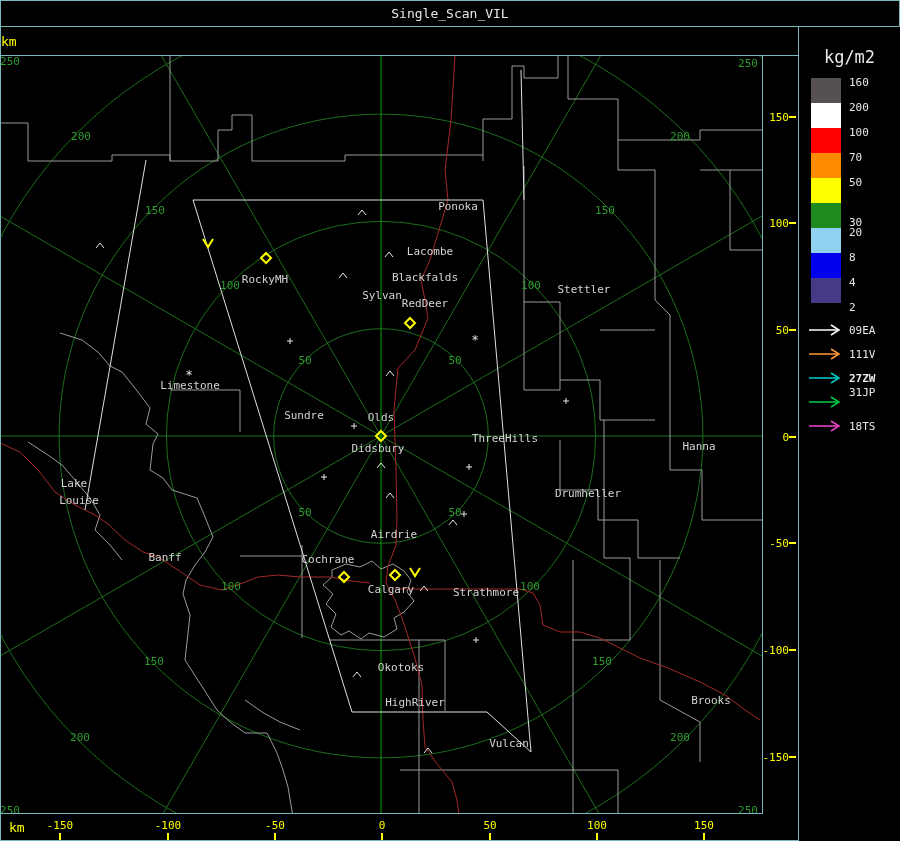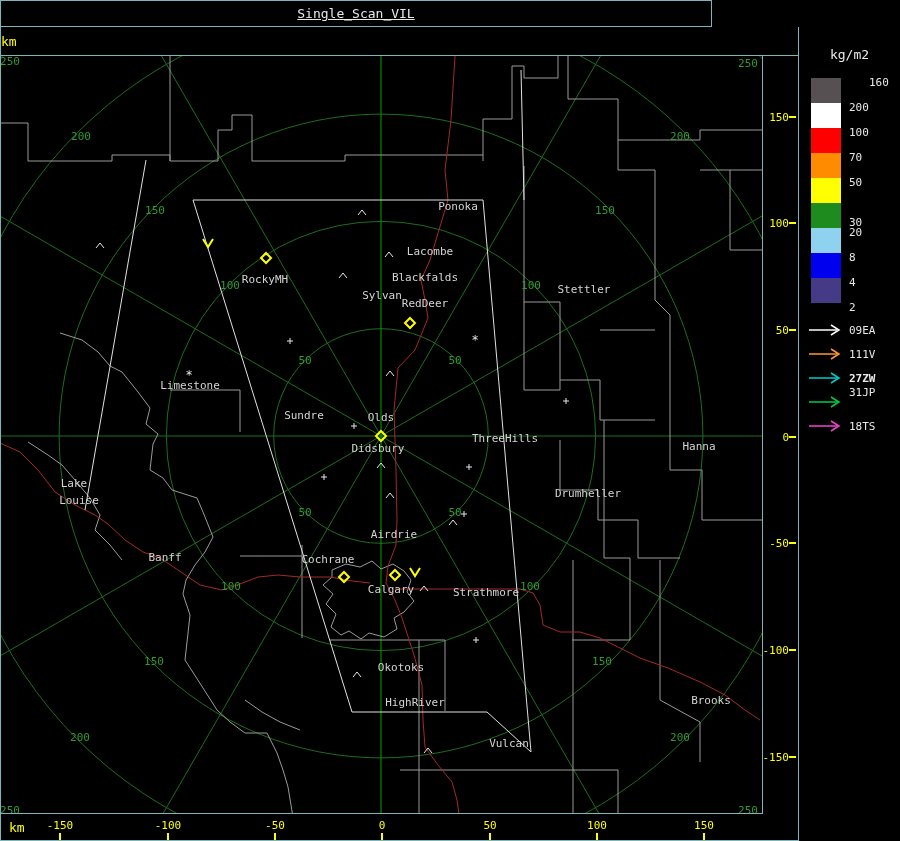--- a/index.html
+++ b/index.html
@@ -1,37 +1,37 @@
 <!DOCTYPE html>
 <html><head>
 <meta charset="utf-8">
 <style>
   html,body{margin:0;padding:0;background:#000;width:900px;height:841px;overflow:hidden;}
   *{box-sizing:border-box;}
   body{font-family:"DejaVu Sans Mono",monospace;-webkit-font-smoothing:none;}
   .abs{position:absolute;}
-  #titlebar{left:0;top:0;width:712px;height:27px;background:#000;border:1px solid #7db5bd;
-    display:flex;align-items:center;justify-content:center;color:#e8e8e8;font-size:13px;text-decoration:underline;}
+  #titlebar{left:0;top:0;width:900px;height:27px;background:#000;border:1px solid #7db5bd;
+    display:flex;align-items:center;justify-content:center;color:#e8e8e8;font-size:13px;}
   #infobar{left:0;top:27px;width:798px;height:29px;background:#000;
     border-left:1px solid #7db5bd;border-bottom:1px solid #7db5bd;
     display:flex;align-items:center;color:#ffff00;font-size:13px;}
   #infobar .ts{padding-left:8px;flex:1;}
   #infobar .kmr{padding-right:14px;}
   #maparea{left:0;top:56px;width:763px;height:758px;background:#000;
     border-left:1px solid #7db5bd;border-right:1px solid #7db5bd;border-bottom:1px solid #7db5bd;}
   #rightaxis{left:763px;top:56px;width:35px;height:758px;background:#000;color:#ffff00;font-size:11px;}
   .rtick{position:absolute;right:9px;text-align:right;}
   .rtickdash{position:absolute;right:2px;width:7px;height:2px;background:#ffff00;}
   #bottomaxis{left:0;top:814px;width:798px;height:27px;background:#000;color:#ffff00;font-size:11px;
     border-left:1px solid #7db5bd;border-bottom:1px solid #7db5bd;}
   #bottomaxis .kmlabel{position:absolute;left:8px;top:6px;font-size:13px;}
   .btick{position:absolute;top:5px;transform:translateX(-50%);}
   .btickdash{position:absolute;top:19px;width:2px;height:7px;background:#ffff00;transform:translateX(-50%);}
   #legendpanel{left:798px;top:27px;width:102px;height:814px;background:#000;border-left:1px solid #7db5bd;color:#e8e8e8;}
-  #legendpanel .unit{position:absolute;left:0;top:20px;width:100%;text-align:center;font-size:13px;}
+  #legendpanel .unit{position:absolute;left:0;top:20px;width:100%;text-align:center;font-size:17px;}
   .swatch{position:absolute;left:12px;width:30px;height:25px;}
   .sval{position:absolute;left:50px;font-size:11px;line-height:11px;}
   .radarrow{position:absolute;left:8px;width:90px;height:14px;}
   .rid{position:absolute;left:50px;font-size:11px;line-height:11px;color:#e8e8e8;}
   text{font-family:"DejaVu Sans Mono",monospace;}
   .citytxt{font-size:11px;fill:#d4d4d4;}
   .ringtxt{font-size:11px;fill:#2f9b2f;}
 </style>
 </head>
 <body>
@@ -227,21 +227,21 @@
   <div id="scale">
       <div class="swatch" style="top: 51px; background: rgb(86, 80, 82);"></div>
       <div class="swatch" style="top: 76px; background: rgb(255, 255, 255);"></div>
       <div class="swatch" style="top: 101px; background: rgb(255, 0, 0);"></div>
       <div class="swatch" style="top: 126px; background: rgb(255, 140, 0);"></div>
       <div class="swatch" style="top: 151px; background: rgb(255, 255, 0);"></div>
       <div class="swatch" style="top: 176px; background: rgb(30, 139, 30);"></div>
       <div class="swatch" style="top: 201px; background: rgb(143, 210, 240);"></div>
       <div class="swatch" style="top: 226px; background: rgb(0, 0, 238);"></div>
       <div class="swatch" style="top: 251px; background: rgb(69, 58, 133);"></div>
-      <div class="sval" style="top: 50px; margin-left: 20px;">160</div>
+      <div class="sval" style="top: 50px;">160</div>
       <div class="sval" style="top: 75px;">200</div>
       <div class="sval" style="top: 100px;">100</div>
       <div class="sval" style="top: 125px;">70</div>
       <div class="sval" style="top: 150px;">50</div>
       <div class="sval" style="top: 175px; margin-top: 15px;">30</div>
       <div class="sval" style="top: 200px;">20</div>
       <div class="sval" style="top: 225px;">8</div>
       <div class="sval" style="top: 250px;">4</div>
       <div class="sval" style="top: 275px;">2</div>
     </div>

